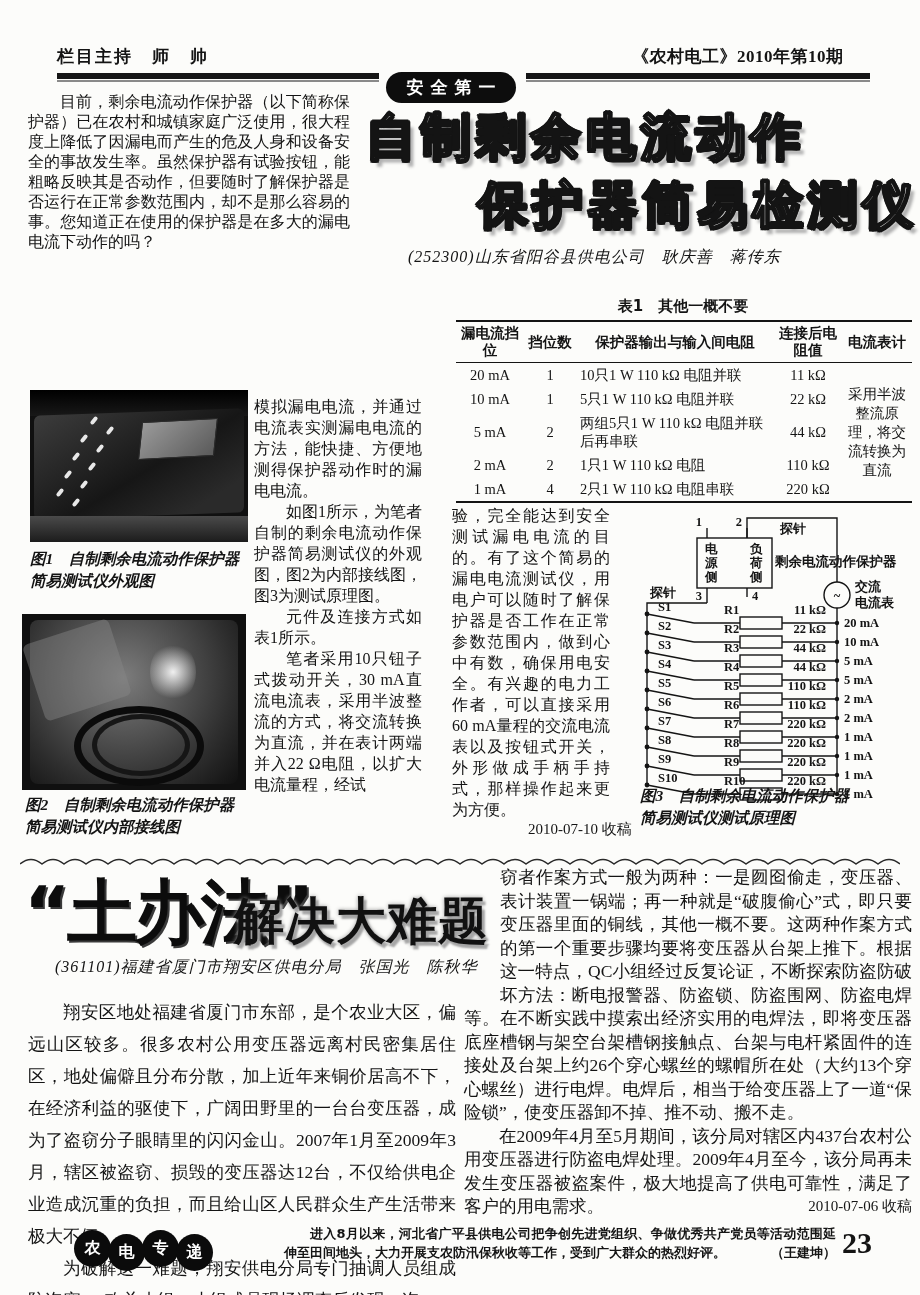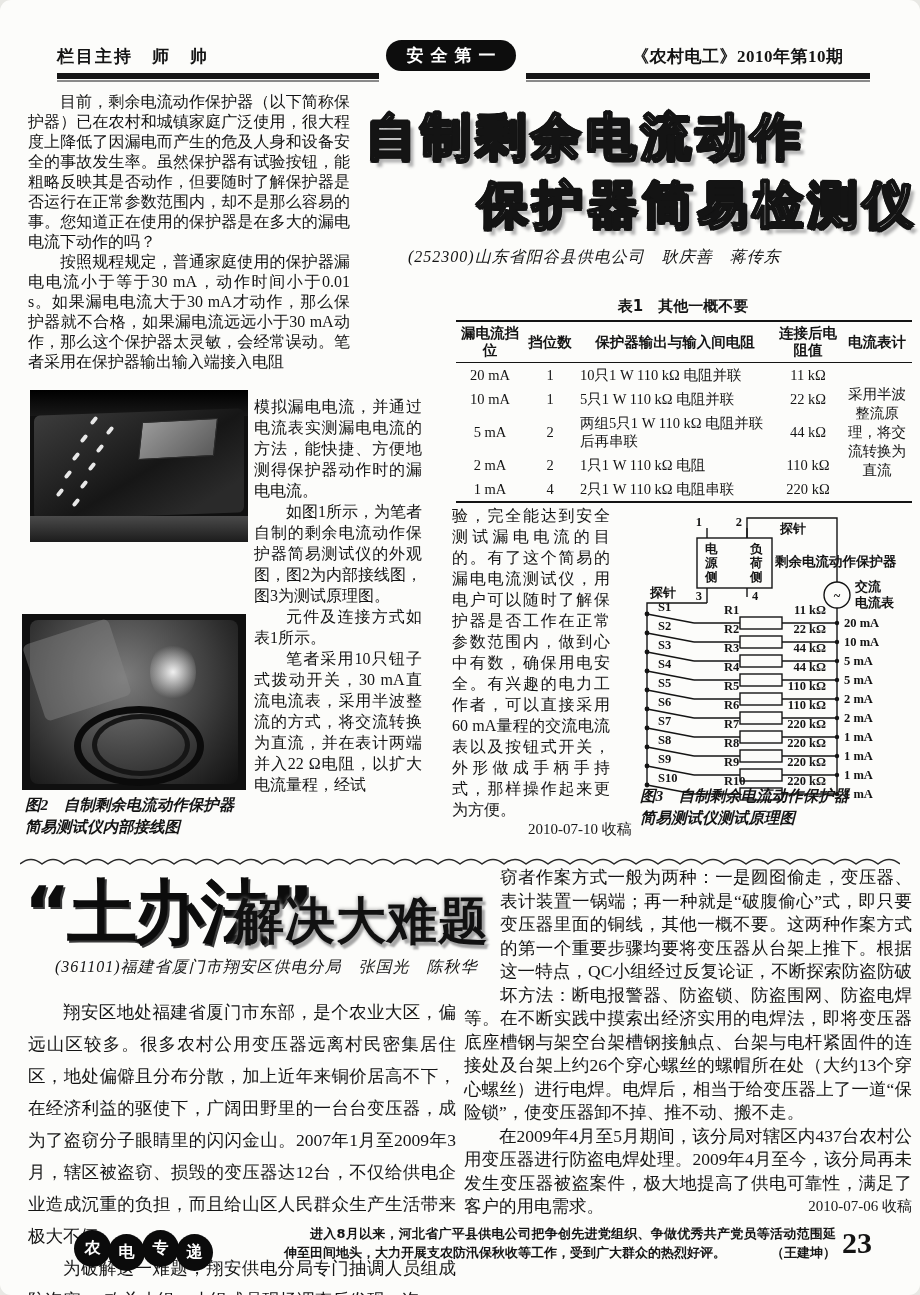--- a/index.html
+++ b/index.html
@@ -1,26 +1,26 @@
 <!DOCTYPE html>
 <html><head>
 <meta charset="utf-8">
 <style>
   html,body{margin:0;padding:0;background:#e8e8e4;}
   .page{position:relative;width:920px;height:1295px;margin:0 auto;background:#fcfcfa;
-        font-family:"Liberation Serif","DejaVu Serif",serif;color:#141414;overflow:hidden;border-radius:11px;}
+        font-family:"Liberation Serif","DejaVu Serif",serif;color:#141414;overflow:hidden;}
   .abs{position:absolute;}
 
   
   .host{left:57px;top:45px;font-family:"DejaVu Sans","Liberation Sans",sans-serif;
         font-weight:bold;font-size:17px;letter-spacing:2px;}
   .rule{height:9px;background:linear-gradient(#161616 0 6px,transparent 6px 7px,#8a8a8a 7px 9px);}
   .rule-left{left:57px;top:73px;width:322px;}
   .rule-right{left:526px;top:73px;width:344px;}
-  .badge-pill{left:386px;top:40px;width:130px;height:31px;background:#0d0d0d;border-radius:17px;
+  .badge-pill{left:386px;top:72px;width:130px;height:31px;background:#0d0d0d;border-radius:17px;
         color:#fff;font-family:"DejaVu Sans",sans-serif;font-weight:bold;font-size:17px;
         display:flex;align-items:center;justify-content:center;letter-spacing:7px;text-indent:7px;}
   .journal{left:632px;top:45px;font-size:17px;font-weight:bold;letter-spacing:0.5px;}
 
   
   .bodycol{text-align:justify;}
   .bodycol p{margin:0;text-indent:2em;}
   .bodycol p.cont{text-indent:0;}
   .a1c1{left:28px;top:92px;width:322px;font-size:16px;line-height:20px;}
   .a1c2{left:254px;top:396px;width:168px;font-size:16px;line-height:21px;}
@@ -124,21 +124,20 @@
 <div class="page">
 
   <div class="abs host">栏目主持　师　帅</div>
   <div class="abs rule rule-left"></div>
   <div class="abs rule rule-right"></div>
   <div class="abs badge-pill">安全第一</div>
   <div class="abs journal">《农村电工》2010年第10期</div>
 
   <div class="abs bodycol a1c1">
     <p>目前，剩余电流动作保护器（以下简称保护器）已在农村和城镇家庭广泛使用，很大程度上降低了因漏电而产生的危及人身和设备安全的事故发生率。虽然保护器有试验按钮，能粗略反映其是否动作，但要随时了解保护器是否运行在正常参数范围内，却不是那么容易的事。您知道正在使用的保护器是在多大的漏电电流下动作的吗？</p>
-    <p>按照规程规定，普通家庭使用的保护器漏电电流小于等于30 mA，动作时间小于0.01 s。如果漏电电流大于30 mA才动作，那么保护器就不合格，如果漏电流远远小于30 mA动作，那么这个保护器太灵敏，会经常误动。笔者采用在保护器输出输入端接入电阻</p>
   </div>
 
   <div class="abs a1-title a1t1">自制剩余电流动作</div>
   <div class="abs a1-title a1t2">保护器简易检测仪</div>
   <div class="abs byline byline1">(252300)山东省阳谷县供电公司　耿庆善　蒋传东</div>
 
   <div class="abs tbl-title">表1　其他一概不要</div>
   <div class="abs tbl-wrap">
     <table class="t1">
       <colgroup>
@@ -204,20 +203,21 @@
         <div class="pdot" style="left: 68px; top: 54px;"></div>
         <div class="pdot" style="left: 44px; top: 62px;"></div>
         <div class="pdot" style="left: 60px; top: 72px;"></div>
         <div class="pdot" style="left: 36px; top: 80px;"></div>
         <div class="pdot" style="left: 52px; top: 90px;"></div>
         <div class="pdot" style="left: 28px; top: 98px;"></div>
         <div class="pdot" style="left: 44px; top: 108px;"></div>
       </div>
     <div class="edge"></div>
   </div>
+  <div class="abs caption cap1">图1　自制剩余电流动作保护器简易测试仪外观图</div>
 
   <div class="abs photo ph2">
     <div class="case"></div>
     <div class="panel"></div>
     <div class="blob"></div>
     <div class="coil"></div>
     <div class="coil2"></div>
   </div>
   <div class="abs caption cap2">图2　自制剩余电流动作保护器简易测试仪内部接线图</div>
 

